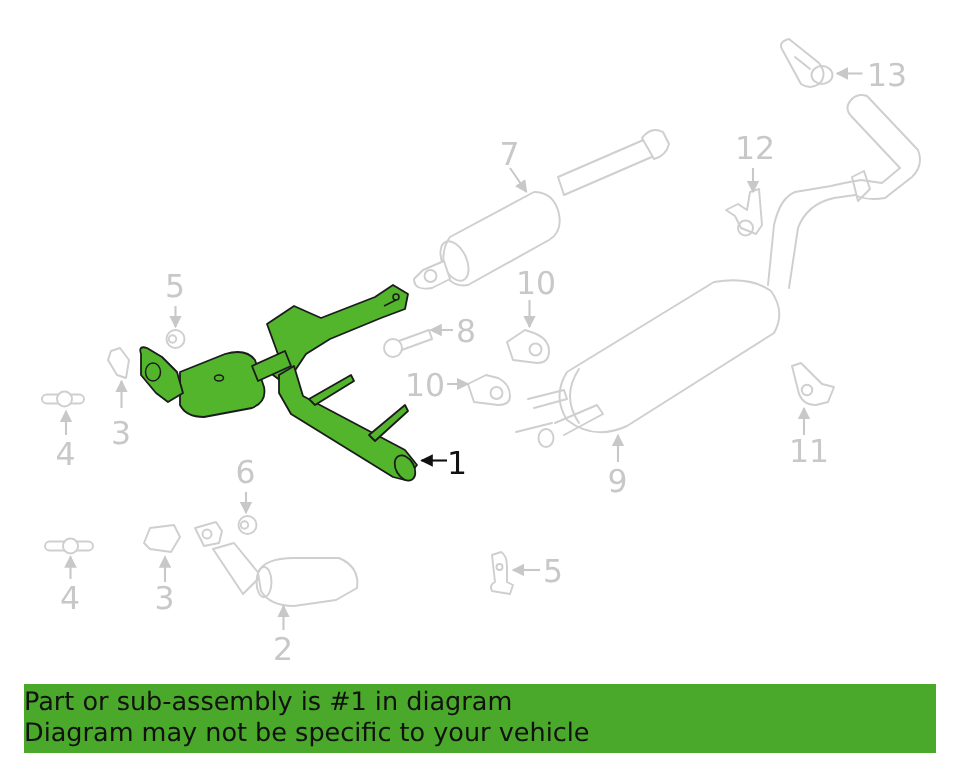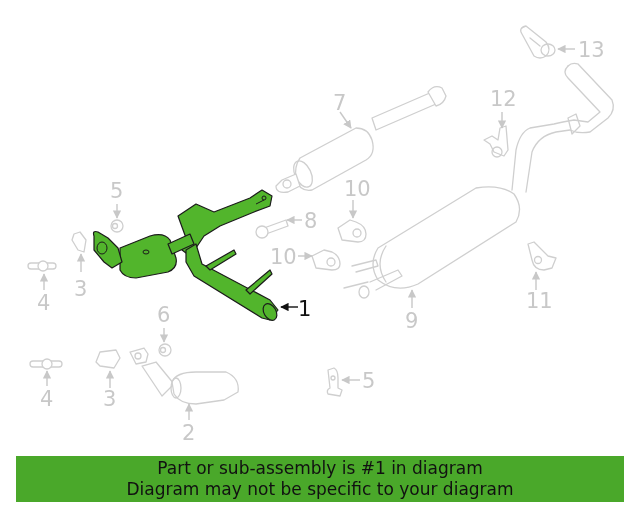--- a/index.html
+++ b/index.html
@@ -7,21 +7,21 @@
   #diagram { position:absolute; left:0; top:0; width:640px; height:512px; }
   .callout { font-family:"DejaVu Sans", sans-serif; font-size:21px; fill:#c8c8c8; }
   .callout.active { fill:#111111; }
   .ghost { fill:none; stroke:#cfcfcf; stroke-width:1.3; stroke-linejoin:round; stroke-linecap:round; }
   .ghostfill { fill:#ffffff; stroke:#cfcfcf; stroke-width:1.3; stroke-linejoin:round; }
   .arrow { stroke:#c8c8c8; stroke-width:1.4; fill:none; }
   .arrow.active { stroke:#111; }
   .part { fill:#52b52c; stroke:#1b1b1b; stroke-width:1.2; stroke-linejoin:round; }
   .partline { fill:none; stroke:#1b1b1b; stroke-width:1; }
   #banner { position:absolute; left:16px; top:456px; width:608px; height:46px; background:#4aa82a;
-            color:#111; text-align:center; font-size:17px; line-height:21px; padding-top:2px; box-sizing:border-box; }
+            color:#111; text-align:left; font-size:17px; line-height:21px; padding-top:2px; box-sizing:border-box; }
   #banner div { white-space:nowrap; }
 </style>
 </head>
 <body>
 
 <svg id="diagram" viewBox="0 0 640 512" xmlns="http://www.w3.org/2000/svg">
   <defs>
     <marker id="ah" viewBox="0 0 10 10" refX="9" refY="5" markerWidth="6" markerHeight="6" orient="auto">
       <path d="M0,0 L10,5 L0,10 z" fill="#c8c8c8"></path>
     </marker>
@@ -170,14 +170,14 @@
   <g>
     <path class="ghostfill" d="M328,370 L334,368 Q338,370 338,378 L338,388 L342,390 L340,396 L328,394 Q326,390 330,388 Z"></path>
     <circle class="ghost" cx="333" cy="378" r="2"></circle>
   </g>
   <line class="arrow" x1="360" y1="380" x2="342" y2="380" marker-end="url(#ah)"></line>
   <text class="callout" x="362" y="388">5</text>
 </svg>
 
 <div id="banner">
   <div>Part or sub-assembly is #1 in diagram</div>
-  <div>Diagram may not be specific to your diagram</div>
+  <div>Diagram may not be specific to your vehicle</div>
 </div>
 
 </body></html>

